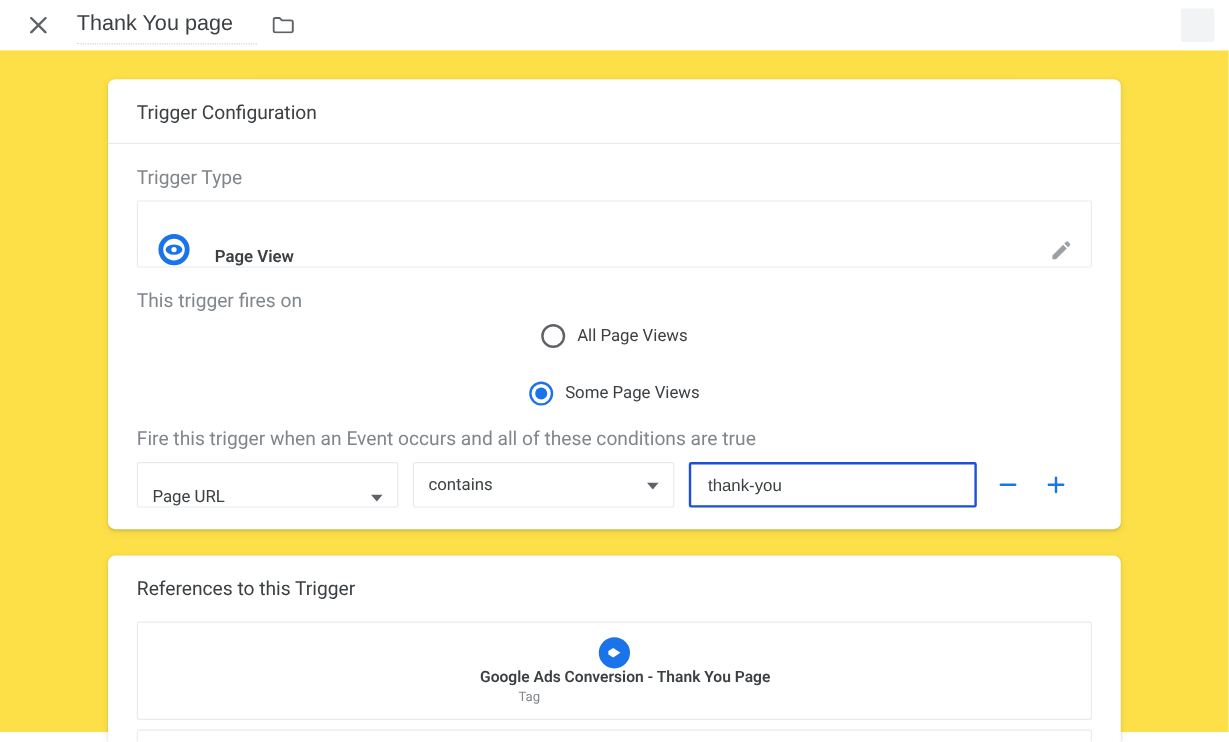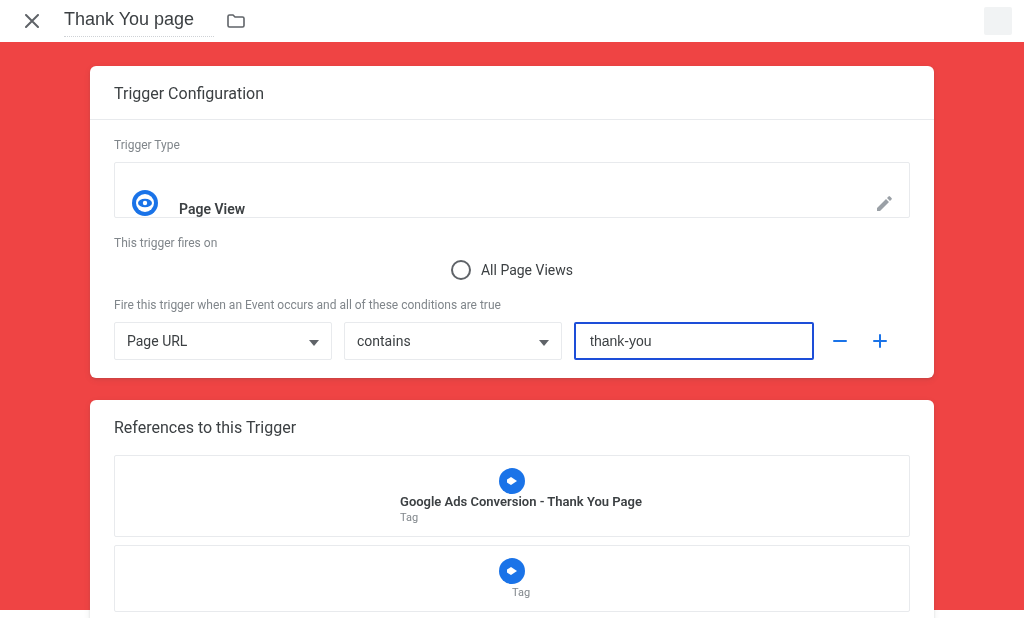--- a/index.html
+++ b/index.html
@@ -4,27 +4,27 @@
 <style>
   * { box-sizing: border-box; margin: 0; padding: 0; }
   html, body { width: 1024px; height: 618px; font-family: "Google Sans", Roboto, Arial, sans-serif; background: #fff; color: #202124; }
   
   .topbar { height: 42px; display: flex; align-items: center; padding: 0 12px 0 20px; background: #fff; }
   .close-btn { width: 24px; height: 24px; display:flex; align-items:center; justify-content:center; color:#5f6368; cursor:pointer; }
   .title-input { margin-left: 20px; font-size: 18px; color:#3c4043; border:none; outline:none; padding:4px 0 6px 0; border-bottom:1px dotted #cfd2d6; background:transparent; width: 150px; }
   .folder-btn { margin-left: 10px; width:24px; height:24px; display:flex; align-items:center; justify-content:center; color:#5f6368; cursor:pointer; }
   .menu-square { margin-left:auto; width:28px; height:28px; background:#f1f3f4; border-radius:2px; cursor:pointer; }
   
-  .stage { background:#ef4444; width:100%; height:calc(618px - 50px); padding-top:24px; }
+  .stage { background:#fde047; width:100%; height:calc(618px - 50px); padding-top:24px; }
   .card { width: 844px; margin: 0 auto; background:#fff; border-radius:6px; box-shadow: 0 1px 2px rgba(60,64,67,.15), 0 2px 6px rgba(60,64,67,.1); padding:0 0 18px 0; }
   .card + .card { margin-top: 22px; }
   .card-header { padding: 18px 24px 16px 24px; font-size:16px; color:#3c4043; border-bottom:1px solid #e8eaed; }
   .card-header.noborder { border-bottom:none; padding-bottom:8px; }
   .card-body { padding: 0 24px; }
-  .label-small { font-size:12px; color:#80868b; margin-top:18px; margin-bottom:10px; }
+  .label-small { font-size:16px; color:#80868b; margin-top:18px; margin-bottom:10px; }
   
   .type-row { border:1px solid #e8eaed; border-radius:2px; height:56px; display:flex; align-items:flex-end; padding:0 16px; cursor:pointer; }
   .eye-icon { width:28px; height:28px; border-radius:50%; display:flex; align-items:center; justify-content:center; }
   .type-label { margin-left:20px; font-size:14px; font-weight:600; color:#3c4043; }
   .pencil { margin-left:auto; color:#9aa0a6; }
   
   .radio-row { display:flex; align-items:center; gap:28px; margin-top:4px;flex-direction:column; }
   .radio-opt { display:flex; align-items:center; gap:10px; font-size:14px; color:#3c4043; cursor:pointer; }
   .radio-outer { width:20px; height:20px; border:2px solid #5f6368; border-radius:50%; display:flex; align-items:center; justify-content:center; }
   .radio-outer.checked { border-color:#1a73e8; }
@@ -35,21 +35,21 @@
   .select-box { border:1px solid #e8eaed; border-radius:2px; height:38px; display:flex; align-items:center; padding:0 12px; font-size:14px; color:#3c4043; cursor:pointer; flex:0 0 auto; justify-content:space-between; }
   .select-box .caret { color:#5f6368; margin-left:12px; }
   .value-input { border:2px solid #1d4ed8; border-radius:2px; height:38px; padding:0 14px; font-size:14px; color:#3c4043; outline:none; }
   .icon-btn { width:28px; height:28px; display:flex; align-items:center; justify-content:center; color:#1a73e8; font-size:20px; font-weight:400; cursor:pointer; }
   
   .ref-item { border:1px solid #e8eaed; border-radius:2px; margin:0 24px 8px 24px; padding:12px 16px; display:flex; align-items:center; cursor:pointer;flex-direction:column; }
   .ref-item:last-child { margin-bottom:0; }
   .ref-icon { width:26px; height:26px; border-radius:50%; background:#1a73e8; display:flex; align-items:center; justify-content:center; flex-shrink:0; }
   .ref-text { margin-left:18px; }
   .ref-title { font-size:13px; font-weight:600; color:#3c4043; }
-  .ref-sub { font-size:11px; color:#80868b; margin-top:2px; }
+  .ref-sub { font-size:11px; color:#80868b; margin-top:2px;margin-left:32px; }
 </style>
 </head>
 <body>
 
 <div class="topbar">
   <div class="close-btn">
     <svg width="14" height="14" viewBox="0 0 14 14">
         <path d="M1 1 L13 13 M13 1 L1 13" stroke="#5f6368" stroke-width="2" fill="none" stroke-linecap="round"></path>
       </svg>
   </div>
@@ -84,25 +84,31 @@
             </svg>
         </span>
       </div>
 
       <div class="label-small">This trigger fires on</div>
       <div class="radio-row">
         <div class="radio-opt">
           <span class="radio-outer"></span>
           <span>All Page Views</span>
         </div>
+        <div class="radio-opt">
+          <span class="radio-outer checked">
+              <span class="radio-inner"></span>
+            </span>
+          <span>Some Page Views</span>
+        </div>
       </div>
 
       <div class="label-small" style="">Fire this trigger when an Event occurs and all of these conditions are true</div>
       <div class="cond-row">
-        <div class="select-box" style="width:218px;">
+        <div class="select-box" style="width:218px;align-items:flex-end;">
           <span>Page URL</span>
           <span class="caret">
             <svg width="10" height="6" viewBox="0 0 10 6">
                 <path d="M0 0 L5 6 L10 0 Z" fill="#5f6368"></path>
               </svg>
           </span>
         </div>
         <div class="select-box" style="width:218px;">
           <span>contains</span>
           <span class="caret">

